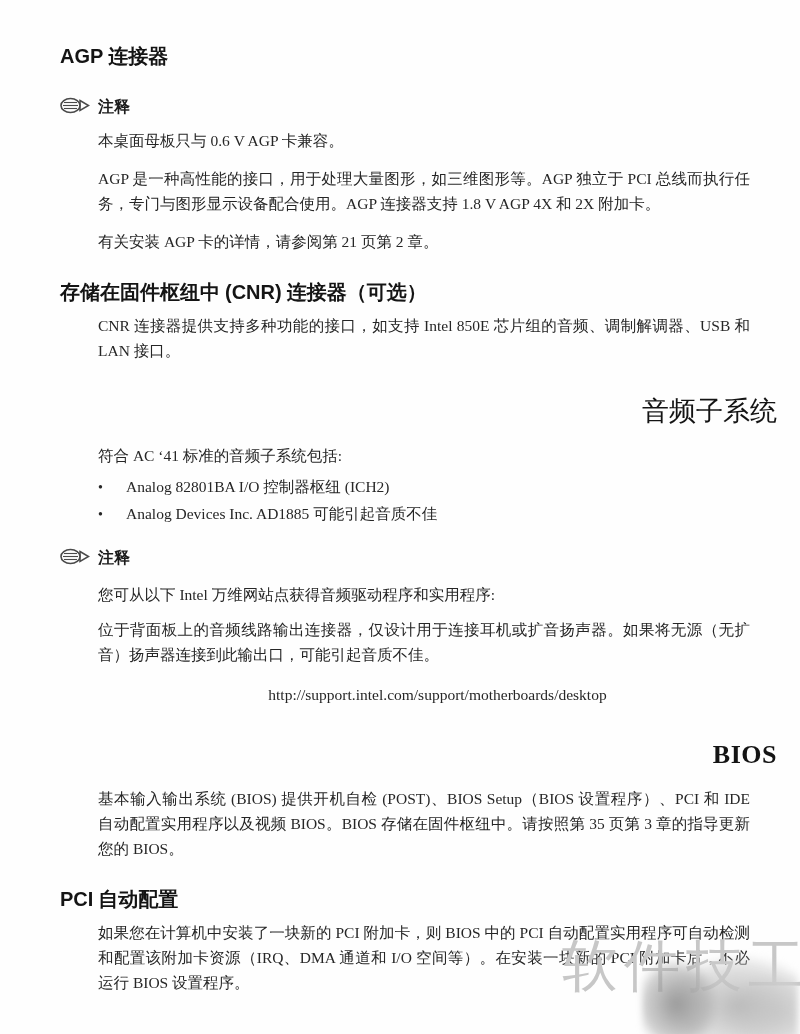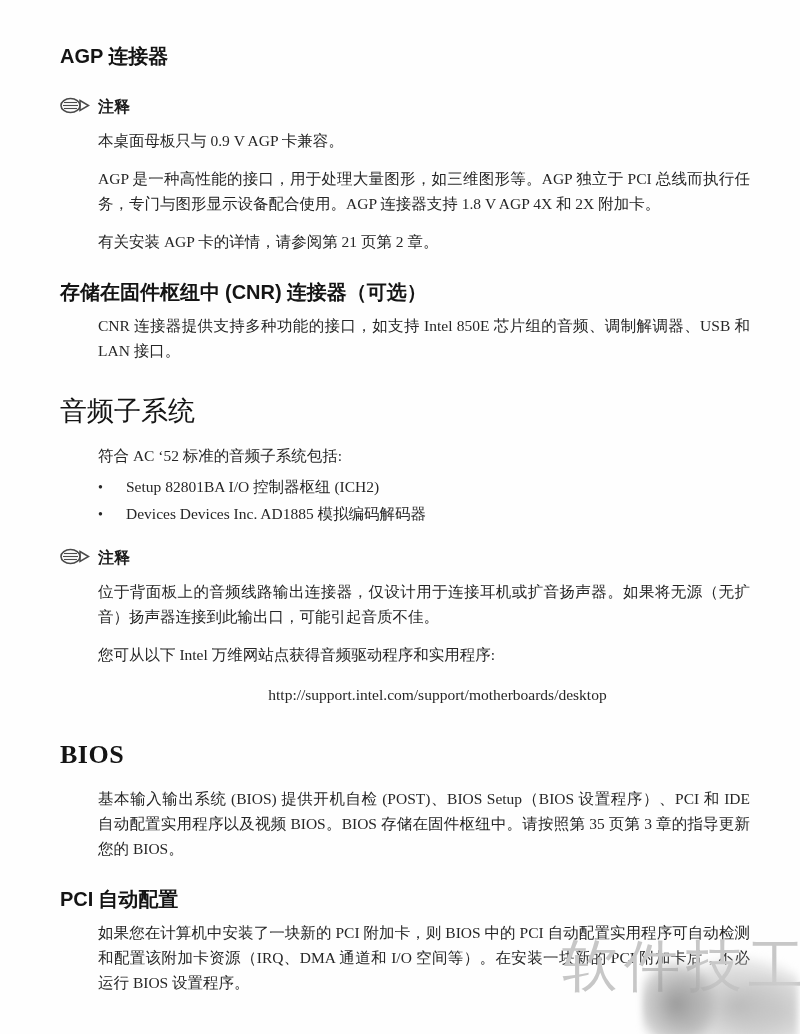--- a/index.html
+++ b/index.html
@@ -14,21 +14,21 @@
     width: 800px; height: 1034px;
     background: #fefefe;
     overflow: hidden;
   }
   .content {
     padding: 44px 23px 0 60px;
   }
   
   h1, h2 { margin: 0; color: #141414; }
   h2 { font-size: 20px; line-height: 25px; font-weight: 700; }
-  h1 { font-size: 27px; line-height: 32px; font-weight: 600; }
+  h1 { font-size: 27px; line-height: 32px; font-weight: 600; text-align: right; }
   .lat { font-family: "Liberation Sans", sans-serif; font-weight: 700; }
   .cjk-h { font-family: "Liberation Serif", serif; font-weight: 600; }
   h1.bios-h { font-family: Liberation Serif, serif; font-weight: 700; letter-spacing: 0.5px; font-size: 26px; }
   h1.audio-h { font-weight: 500; }
 
   
   .indent { margin-left: 38px; }
   .para {
     font-size: 15.5px; line-height: 25px;
     max-width: 652px;
@@ -91,56 +91,56 @@
           <ellipse cx="10.5" cy="8.5" rx="9.5" ry="7" fill="none" stroke="#4a4a4a" stroke-width="1.6"></ellipse>
           <line x1="4" y1="5.5" x2="17" y2="5.5" stroke="#4a4a4a" stroke-width="1.1"></line>
           <line x1="3" y1="8.5" x2="18" y2="8.5" stroke="#4a4a4a" stroke-width="1.1"></line>
           <line x1="4" y1="11.5" x2="17" y2="11.5" stroke="#4a4a4a" stroke-width="1.1"></line>
           <polygon points="20,3.5 28.5,8.5 20,13.5" fill="none" stroke="#4a4a4a" stroke-width="1.5"></polygon>
         </svg>
       </span>
       <span class="note-label">注释</span>
     </div>
 
-    <p class="para indent mt-sm" style="margin-bottom:0; margin-top:10px;">本桌面母板只与 0.9 V AGP 卡兼容。</p>
+    <p class="para indent mt-sm" style="margin-bottom:0; margin-top:10px;">本桌面母板只与 0.6 V AGP 卡兼容。</p>
     <p class="para indent" style="margin:13px 0 0 38px;">AGP 是一种高性能的接口，用于处理大量图形，如三维图形等。AGP 独立于 PCI 总线而执行任务，专门与图形显示设备配合使用。AGP 连接器支持 1.8 V AGP 4X 和 2X 附加卡。</p>
     <p class="para indent" style="margin:13px 0 0 38px;">有关安装 AGP 卡的详情，请参阅第 21 页第 2 章。</p>
 
     <h2 class="mt-md" style="margin-top:26px;"><span class="cjk-h">存储在固件枢纽中 </span><span class="lat">(CNR)</span><span class="cjk-h"> 连接器（可选）</span></h2>
     <p class="para indent" style="margin:8px 12px 0 38px;">CNR 连接器提供支持多种功能的接口，如支持 Intel 850E 芯片组的音频、调制解调器、USB 和 LAN 接口。</p>
 
     <h1 class="audio-h" style="margin-top:32px;">音频子系统</h1>
-    <p class="para indent" style="margin:16px 0 0 38px;">符合 AC ‘52 标准的音频子系统包括:</p>
+    <p class="para indent" style="margin:16px 0 0 38px;">符合 AC ‘41 标准的音频子系统包括:</p>
 
     <ul class="blist">
       <li>
         <span class="bullet-dot">•</span>
-        <span>Setup 82801BA I/O 控制器枢纽 (ICH2)</span>
+        <span>Analog 82801BA I/O 控制器枢纽 (ICH2)</span>
       </li>
       <li>
         <span class="bullet-dot">•</span>
-        <span>Devices Devices Inc. AD1885 模拟编码解码器</span>
+        <span>Analog Devices Inc. AD1885 可能引起音质不佳</span>
       </li>
     </ul>
 
     <div class="note-row" style="margin-top:20px;">
       <span class="note-icon-box">
         <svg width="30" height="17" viewBox="0 0 30 17">
           <ellipse cx="10.5" cy="8.5" rx="9.5" ry="7" fill="none" stroke="#4a4a4a" stroke-width="1.6"></ellipse>
           <line x1="4" y1="5.5" x2="17" y2="5.5" stroke="#4a4a4a" stroke-width="1.1"></line>
           <line x1="3" y1="8.5" x2="18" y2="8.5" stroke="#4a4a4a" stroke-width="1.1"></line>
           <line x1="4" y1="11.5" x2="17" y2="11.5" stroke="#4a4a4a" stroke-width="1.1"></line>
           <polygon points="20,3.5 28.5,8.5 20,13.5" fill="none" stroke="#4a4a4a" stroke-width="1.5"></polygon>
         </svg>
       </span>
       <span class="note-label">注释</span>
     </div>
 
+    <p class="para indent" style="margin:13px 0 0 38px;">您可从以下 Intel 万维网站点获得音频驱动程序和实用程序:</p>
     <p class="para indent" style="margin:10px 0 0 38px;">位于背面板上的音频线路输出连接器，仅设计用于连接耳机或扩音扬声器。如果将无源（无扩音）扬声器连接到此输出口，可能引起音质不佳。</p>
-    <p class="para indent" style="margin:13px 0 0 38px;">您可从以下 Intel 万维网站点获得音频驱动程序和实用程序:</p>
     <p class="url-line indent" style="margin:15px 0 0 38px;">http://support.intel.com/support/motherboards/desktop</p>
 
     <h1 class="bios-h" style="margin-top:32px;">BIOS</h1>
     <p class="para indent" style="margin:15px 0 8px 38px;">基本输入输出系统 (BIOS) 提供开机自检 (POST)、BIOS Setup（BIOS 设置程序）、PCI 和 IDE 自动配置实用程序以及视频 BIOS。BIOS 存储在固件枢纽中。请按照第 35 页第 3 章的指导更新您的 BIOS。</p>
 
     <h2 style="margin-top:26px;"><span class="lat">PCI</span><span class="cjk-h"> 自动配置</span></h2>
     <p class="para indent" style="margin:8px 0 0 38px;">如果您在计算机中安装了一块新的 PCI 附加卡，则 BIOS 中的 PCI 自动配置实用程序可自动检测和配置该附加卡资源（IRQ、DMA 通道和 I/O 空间等）。在安装一块新的 PCI 附加卡后，不必运行 BIOS 设置程序。</p>
 
   </div>
 

